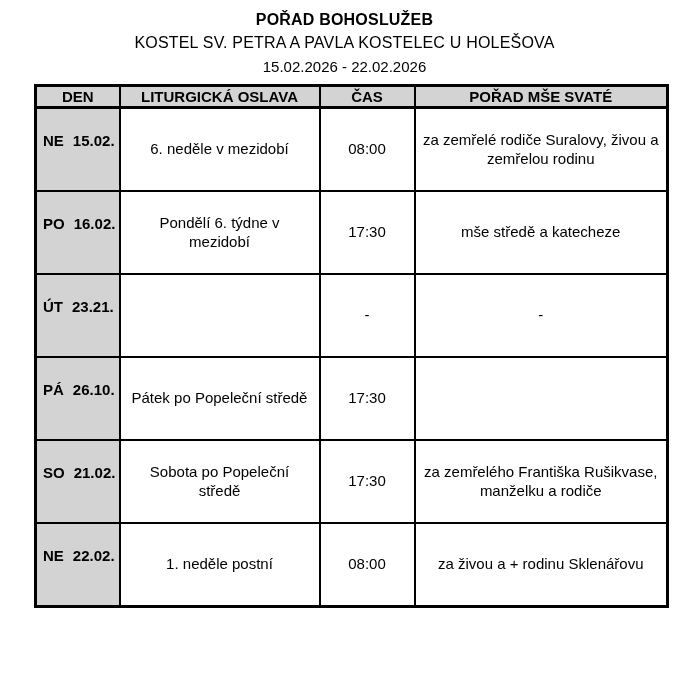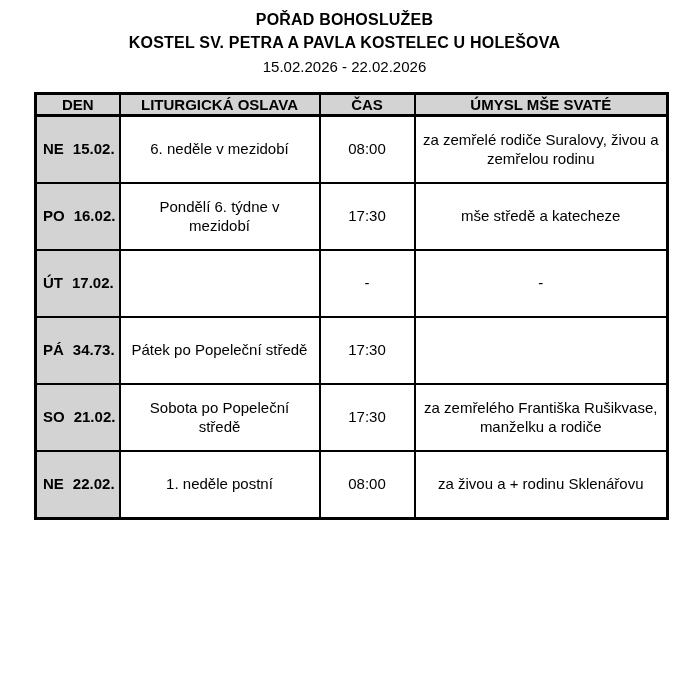--- a/index.html
+++ b/index.html
@@ -28,32 +28,32 @@
   }
   .title-line1 {
     margin-top: 11px;
     font-size: 16px;
     font-weight: bold;
     letter-spacing: 0.2px;
   }
   .title-line2 {
     margin-top: 5px;
     font-size: 16px;
-    font-weight: bold;
+    font-weight: normal;
     letter-spacing: 0.2px;
   }
   .title-line3 {
     margin-top: 6px;
     font-size: 15px;
     font-weight: normal;
   }
   table.schedule {
     position: absolute;
     left: 34px;
-    top: 92px;
+    top: 84px;
     width: 632px;
     border-collapse: collapse;
     table-layout: fixed;
     border: 3px solid #000000;
   }
   col.c-den { width: 84px; }
   col.c-lit { width: 200px; }
   col.c-cas { width: 95px; }
   col.c-umysl { width: 253px; }
   th {
@@ -75,21 +75,21 @@
     text-align: center;
     vertical-align: middle;
     padding: 0 2px;
     white-space: pre-line;
     line-height: 1.25;
   }
   td.day-cell {
     background: #d3d3d3;
     text-align: left;
     font-weight: bold;
-    padding: 0 0 0 6px;
+    padding: 0 0 16px 6px;
     white-space: nowrap;
   }
   td.day-cell .date {
     margin-left: 9px;
   }
 </style>
 </head>
 <body>
 
 <div class="page">
@@ -105,46 +105,46 @@
       <col class="c-den">
         <col class="c-lit">
         <col class="c-cas">
         <col class="c-umysl">
     </colgroup>
     <thead>
       <tr>
         <th>DEN</th>
         <th>LITURGICKÁ OSLAVA</th>
         <th>ČAS</th>
-        <th>ÚMYSL MŠE SVATÉ</th>
+        <th>POŘAD MŠE SVATÉ</th>
       </tr>
     </thead>
     <tbody>
       <tr>
         <td class="day-cell"><span class="day">NE</span><span class="date">15.02.</span></td>
         <td>6. neděle v mezidobí</td>
         <td>08:00</td>
         <td>za zemřelé rodiče Suralovy, živou a
 zemřelou rodinu</td>
       </tr>
       <tr>
         <td class="day-cell"><span class="day">PO</span><span class="date">16.02.</span></td>
         <td>Pondělí 6. týdne v
 mezidobí</td>
         <td>17:30</td>
         <td>mše středě a katecheze</td>
       </tr>
       <tr>
-        <td class="day-cell"><span class="day">ÚT</span><span class="date">17.02.</span></td>
+        <td class="day-cell"><span class="day">ÚT</span><span class="date">23.21.</span></td>
         <td></td>
         <td>-</td>
         <td>-</td>
       </tr>
       <tr>
-        <td class="day-cell"><span class="day">PÁ</span><span class="date">34.73.</span></td>
+        <td class="day-cell"><span class="day">PÁ</span><span class="date">26.10.</span></td>
         <td>Pátek po Popeleční středě</td>
         <td>17:30</td>
         <td></td>
       </tr>
       <tr>
         <td class="day-cell"><span class="day">SO</span><span class="date">21.02.</span></td>
         <td>Sobota po Popeleční
 středě</td>
         <td>17:30</td>
         <td>za zemřelého Františka Rušikvase,

